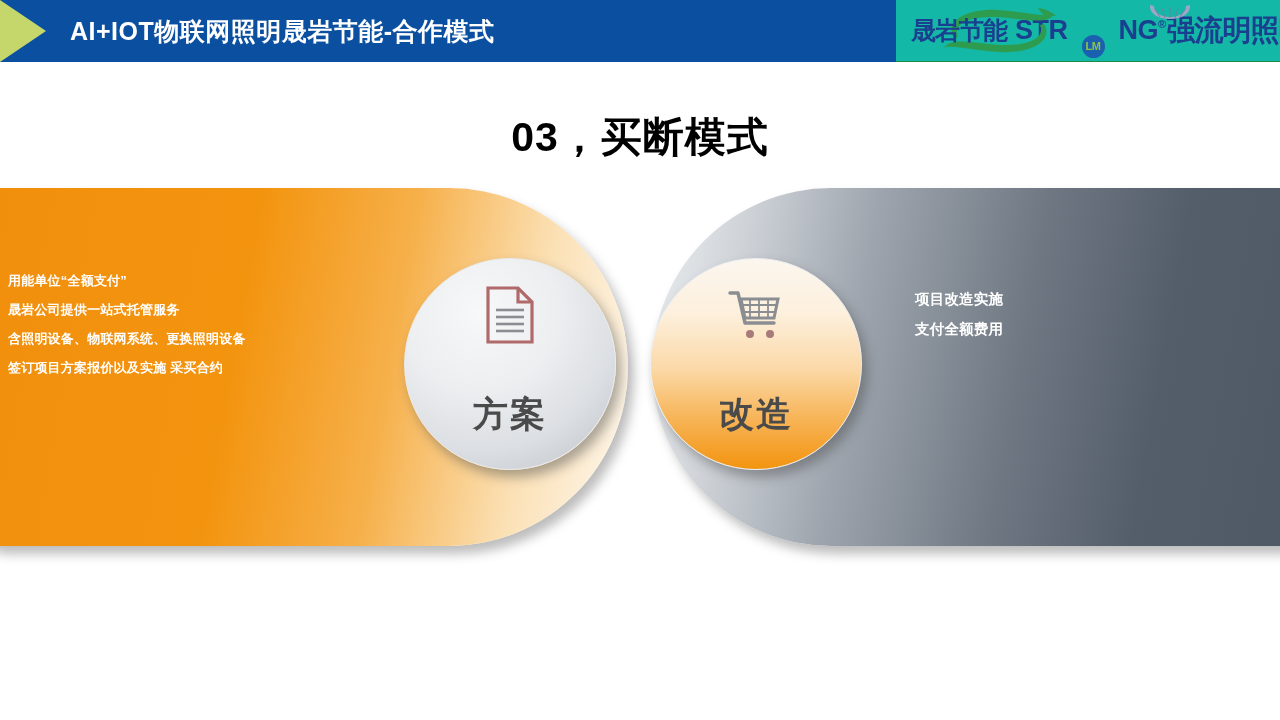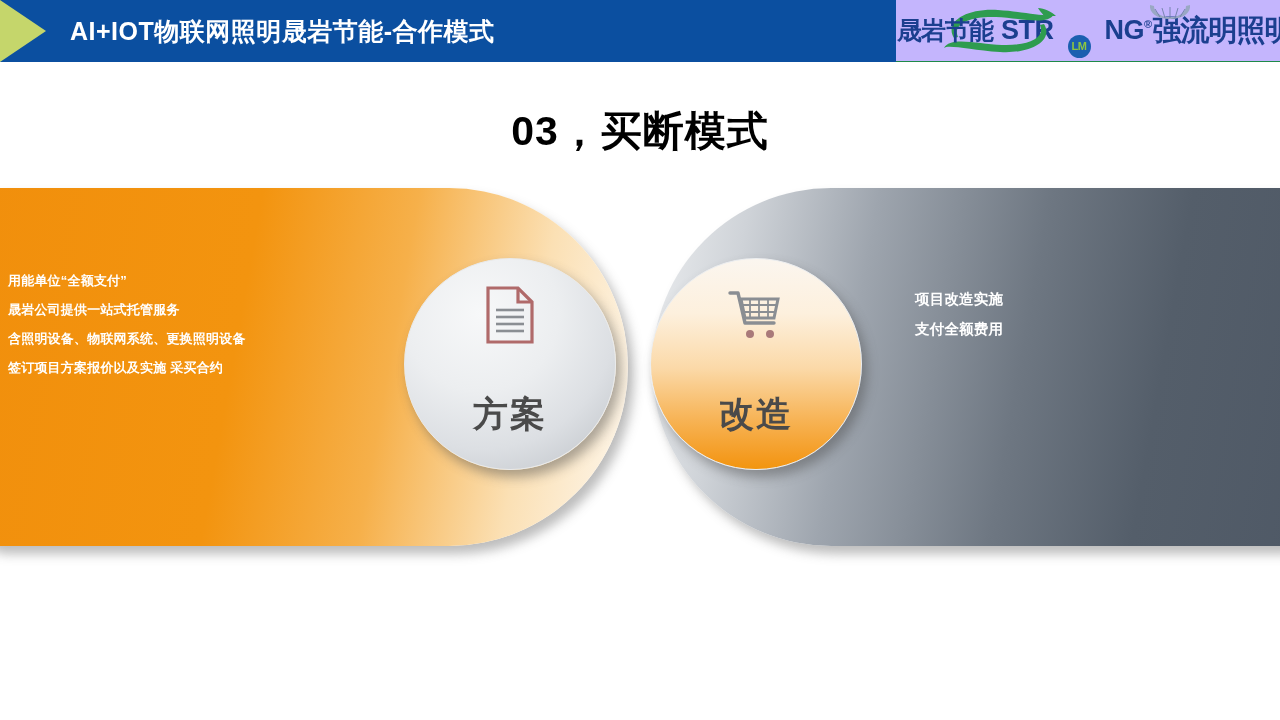--- a/index.html
+++ b/index.html
@@ -37,24 +37,24 @@
     color: #ffffff;
     font-size: 25px;
     font-weight: bold;
     letter-spacing: 0.5px;
     white-space: nowrap;
   }
   
   .logo-area {
     position: absolute; left: 896px; top: 0;
     width: 384px; height: 62px;
-    background: #c4b5fd;
+    background: #14b8a6;
     border-bottom: 1.5px solid #1e8a4a;
     display: flex; align-items: center;
-    padding-left: 1px;
+    padding-left: 15px;
     overflow: hidden;
   }
   .logo-cn {
     position: relative;
     font-size: 25px; font-weight: bold;
     color: #1b3f8f;
     letter-spacing: -1px;
     white-space: nowrap;
     z-index: 2;
   }
@@ -90,21 +90,21 @@
     width: 44px; height: 18px; z-index: 3;
   }
   .logo-cn2 {
     font-size: 29px; font-weight: bold; color: #1b3f8f;
     letter-spacing: -1px; white-space: nowrap;
     margin-left: 1px;
   }
 
   
   .page-title {
-    position: absolute; left: 0; top: 104px;
+    position: absolute; left: 0; top: 110px;
     width: 1280px;
     text-align: center;
     font-size: 41px;
     font-weight: bold;
     color: #000000;
     letter-spacing: 1px;
   }
 
   
   .panels { position: absolute; left: 0; top: 188px; width: 1280px; height: 380px; }

